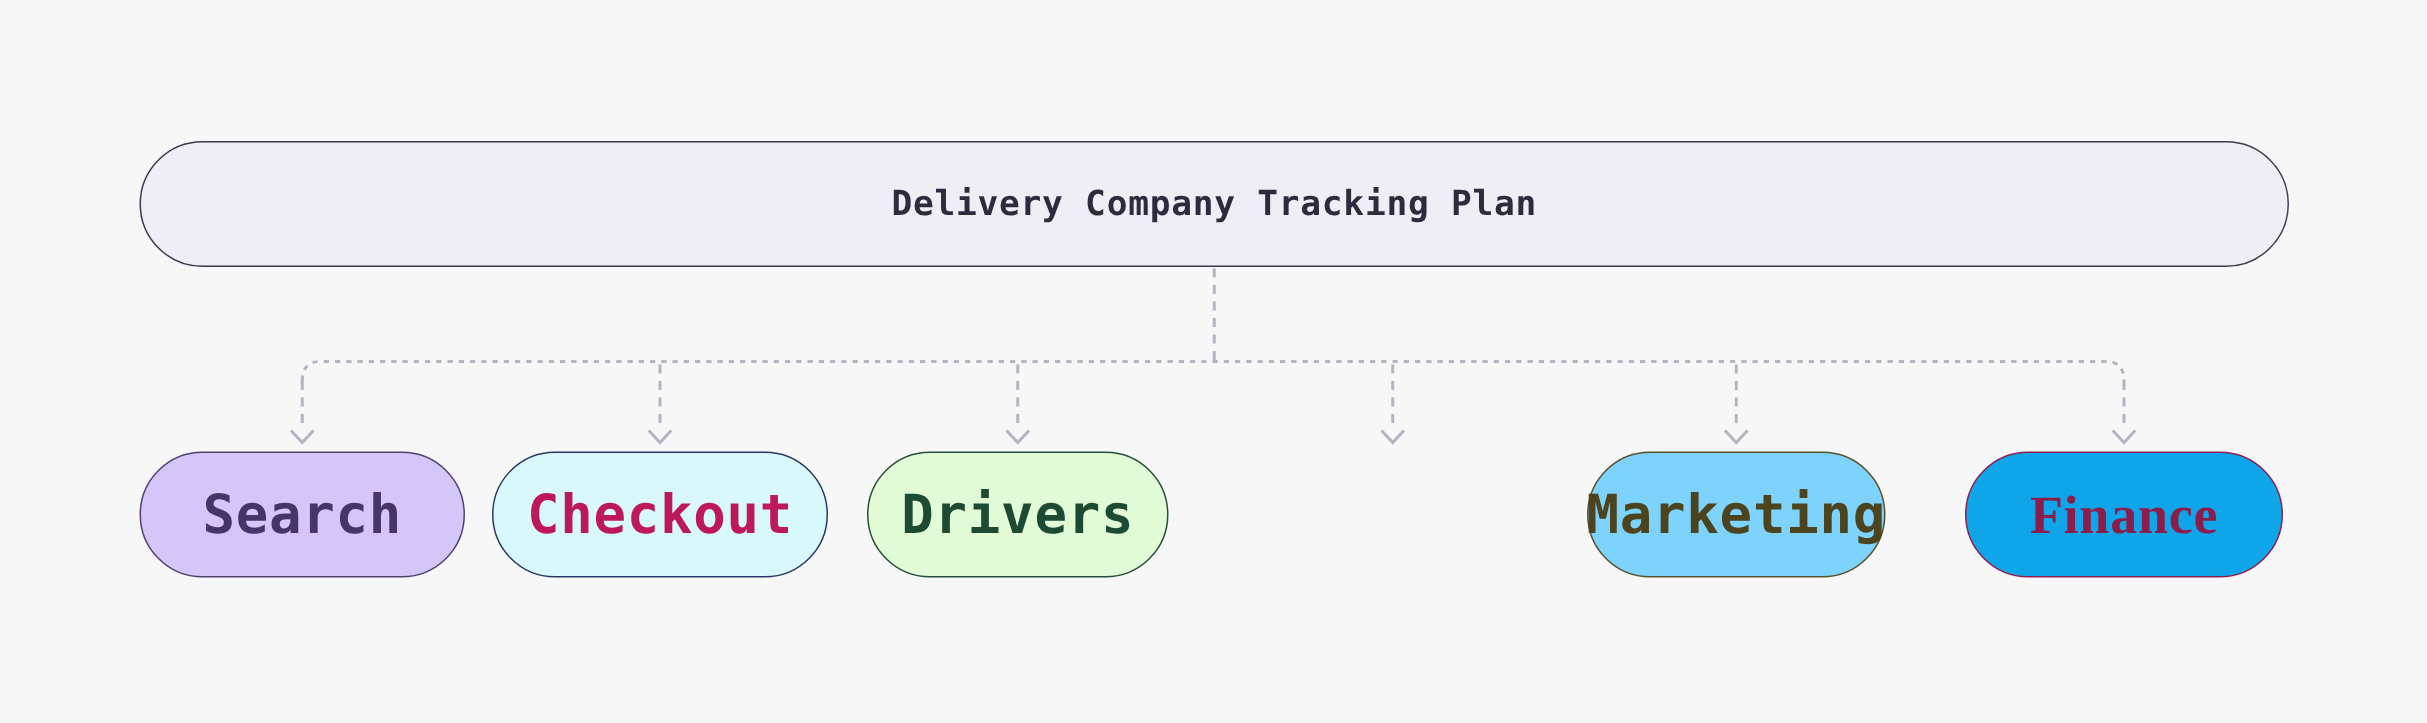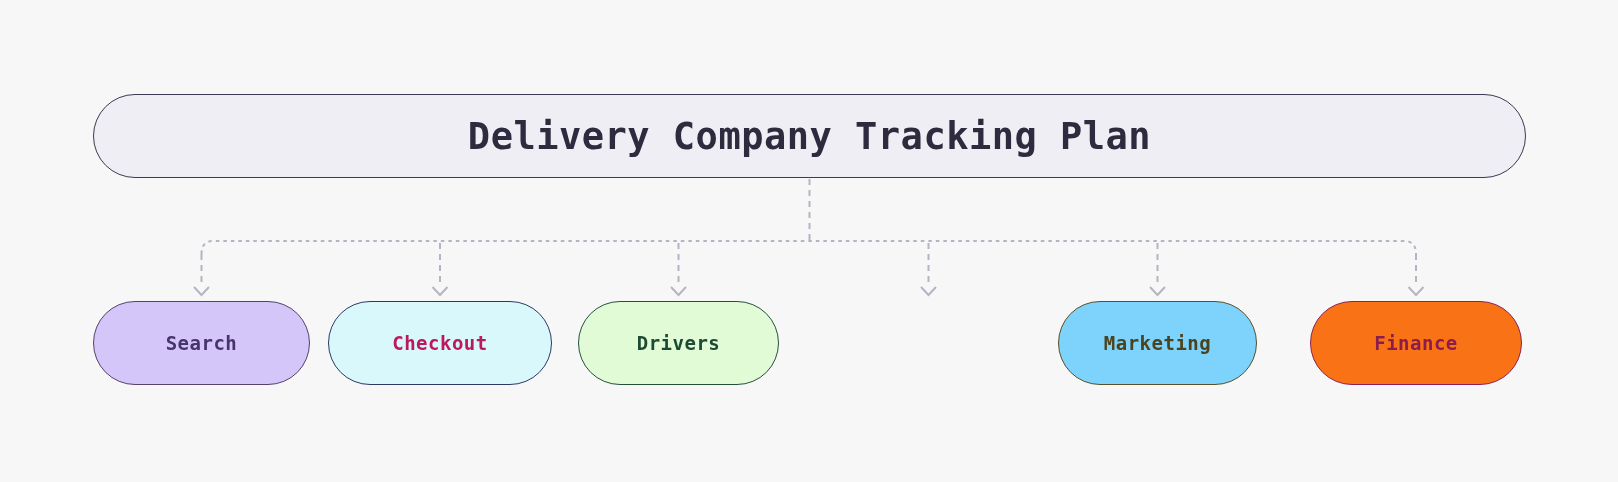--- a/index.html
+++ b/index.html
@@ -18,25 +18,25 @@
     display:flex;align-items:center;justify-content:center;
     border:1.5px solid #3e3852;
     border-radius:42px;
     box-sizing:border-box;
     font-weight:bold;
     letter-spacing:0.5px;
     white-space:nowrap;
   }
   .root-node{
     left:93px;top:94px;width:1433px;height:84px;
-    font-size:37px;
+    font-size:23px;
   }
   .child-node{
     top:301px;height:84px;
-    font-size:19px;
+    font-size:36px;
   }
   #node-search   {left:93px;  width:217px;}
   #node-checkout {left:328px; width:224px;}
   #node-drivers  {left:578px; width:201px;}
   #node-riders   {left:820px; width:217px;}
   #node-marketing{left:1058px;width:199px;}
   #node-finance  {left:1310px;width:212px;}
   .connectors{
     position:absolute;left:0;top:0;width:1618px;height:482px;
     pointer-events:none;
@@ -89,17 +89,17 @@
 
   <div class="node child-node" id="node-drivers" style="background: rgb(226, 251, 215); border-color: rgb(36, 81, 58); color: rgb(29, 74, 51);">
     <span>Drivers</span>
   </div>
 
 
   <div class="node child-node" id="node-marketing" style="background: #7dd3fc; border-color: rgb(87, 80, 42); color: rgb(76, 67, 31);">
     <span>Marketing</span>
   </div>
 
-  <div class="node child-node" id="node-finance" style="background: #f97316; border-color: rgb(141, 33, 80); color: rgb(140, 29, 75);">
+  <div class="node child-node" id="node-finance" style="background: #0ea5e9; border-color: rgb(141, 33, 80); color: rgb(140, 29, 75); font-family: Liberation Serif, serif;">
     <span>Finance</span>
   </div>
 
 </div>
 
 </body></html>

